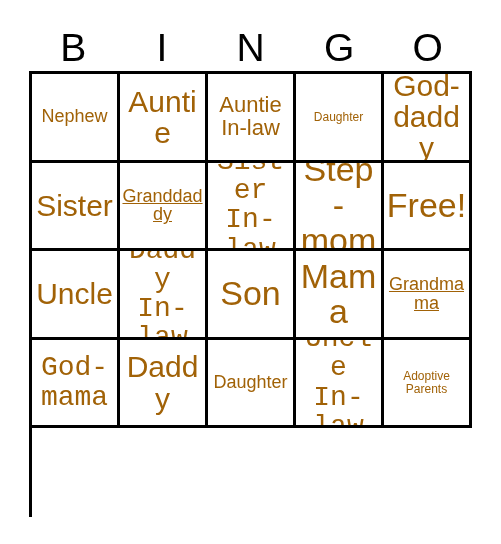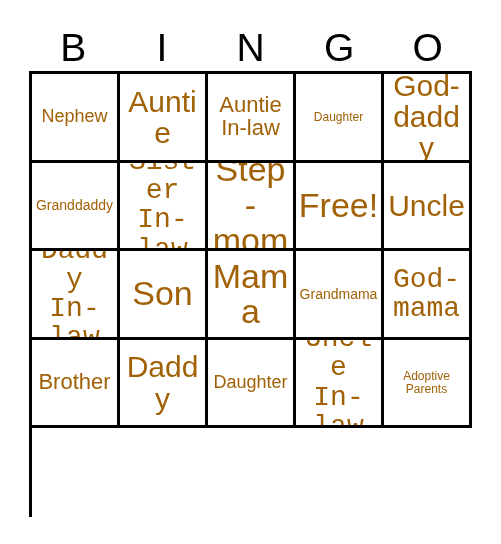--- a/index.html
+++ b/index.html
@@ -85,21 +85,21 @@
     user-select: none;
   }
 
   
   .size-xxl .cell-text { font-size: 34px; }
   .size-xl  .cell-text { font-size: 30px; }
   .size-lg  .cell-text { font-size: 28px; font-family: Liberation Mono, monospace; }
   .size-md  .cell-text { font-size: 22px; }
   .size-sm  .cell-text { font-size: 18px; }
   .size-xs  .cell-text { font-size: 12px; }
-  .size-xxs .cell-text { font-size: 14px; }
+  .size-xxs .cell-text { font-size: 18px; text-decoration: underline; }
 </style>
 </head>
 <body>
 
 <div id="card-root">
 
   <div id="bingo-header">
     <div class="header-letter">B</div>
     <div class="header-letter">I</div>
     <div class="header-letter">N</div>
@@ -115,20 +115,23 @@
         <span class="cell-text">Auntie</span>
       </div>
       <div class="bingo-cell size-md">
         <span class="cell-text">Auntie In-law</span>
       </div>
       <div class="bingo-cell size-xs">
         <span class="cell-text">Daughter</span>
       </div>
       <div class="bingo-cell size-xl">
         <span class="cell-text">God-daddy</span>
+      </div>
+      <div class="bingo-cell size-xl">
+        <span class="cell-text">Sister</span>
       </div>
       <div class="bingo-cell size-xxs">
         <span class="cell-text">Granddaddy</span>
       </div>
       <div class="bingo-cell size-lg">
         <span class="cell-text">Sister In-law</span>
       </div>
       <div class="bingo-cell size-xxl">
         <span class="cell-text">Step-mom</span>
       </div>
@@ -146,23 +149,20 @@
       </div>
       <div class="bingo-cell size-xxl">
         <span class="cell-text">Mama</span>
       </div>
       <div class="bingo-cell size-xxs">
         <span class="cell-text">Grandmama</span>
       </div>
       <div class="bingo-cell size-lg">
         <span class="cell-text">God-mama</span>
       </div>
-      <div class="bingo-cell size-md">
-        <span class="cell-text">Brother</span>
-      </div>
       <div class="bingo-cell size-xl">
         <span class="cell-text">Daddy</span>
       </div>
       <div class="bingo-cell size-sm">
         <span class="cell-text">Daughter</span>
       </div>
       <div class="bingo-cell size-lg">
         <span class="cell-text">Uncle In-law</span>
       </div>
       <div class="bingo-cell size-xs">

